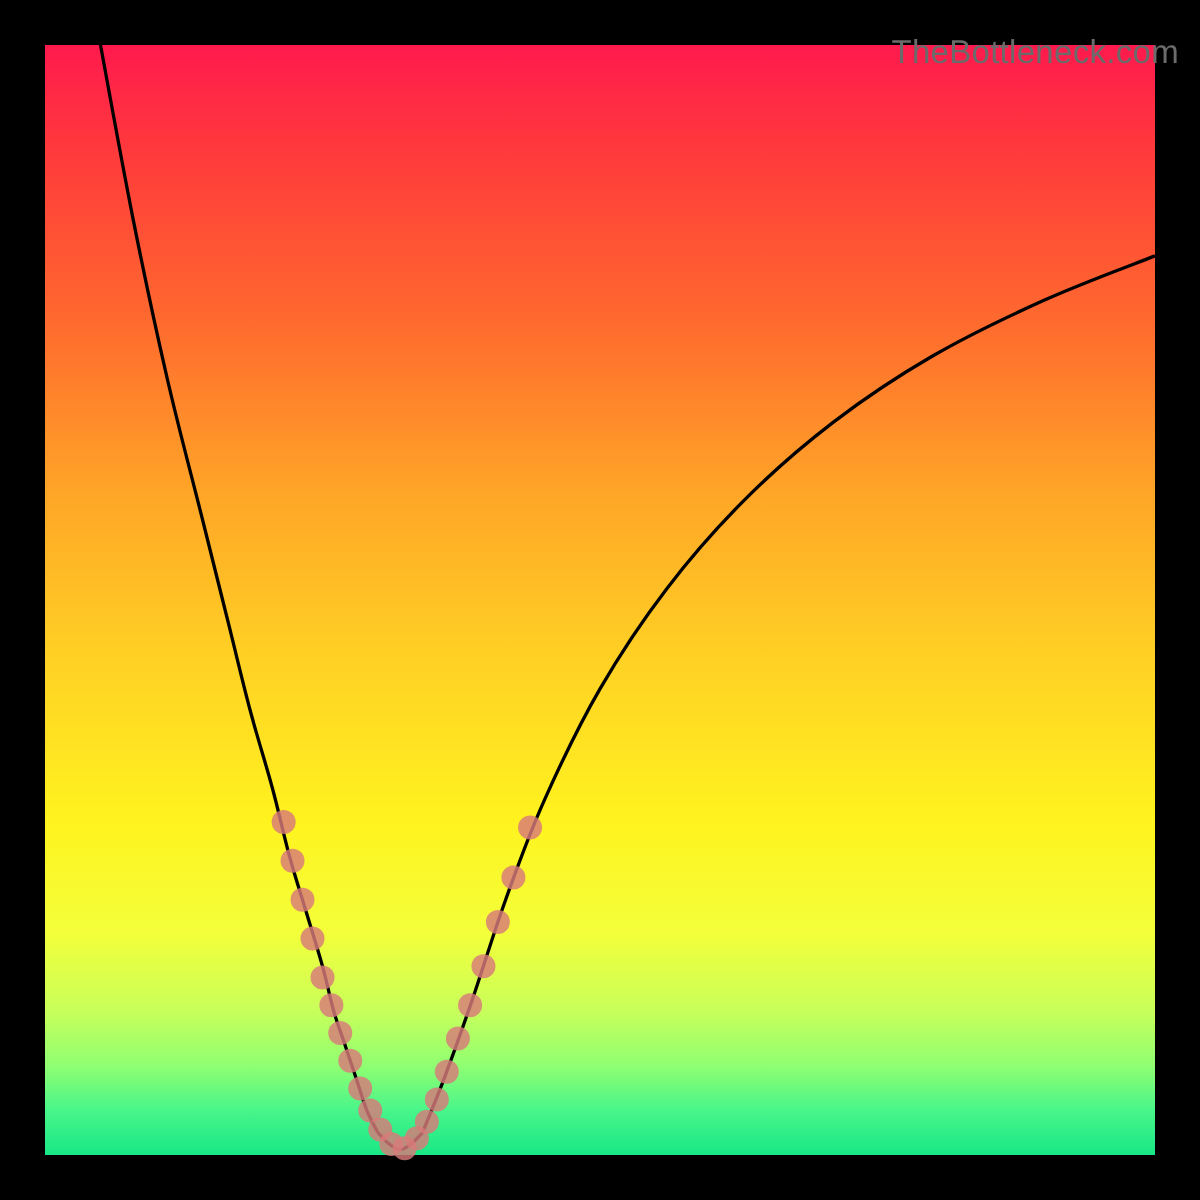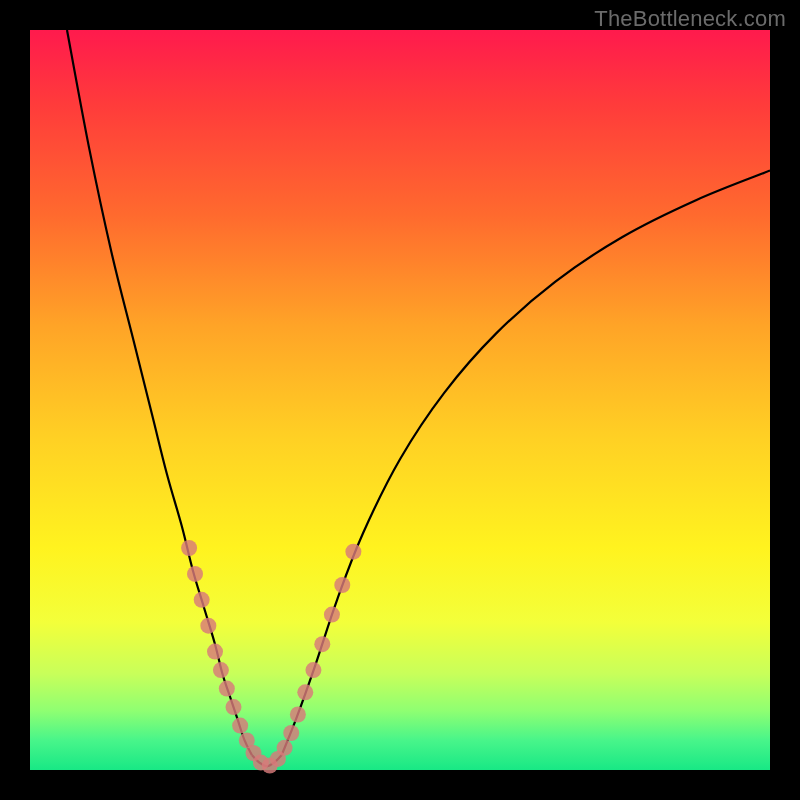--- a/index.html
+++ b/index.html
@@ -35,21 +35,21 @@
       #fff31f 70%,
       #f3ff3a 80%,
       #c8ff5a 87%,
       #8fff72 92%,
       #48f58a 96%,
       #18e885 100%
     );
   }
   .watermark {
     position: absolute;
-    top: 6px;
+    top: 22px;
     right: 14px;
     color: #6b6b6b;
     font-size: 22px;
     letter-spacing: 0.2px;
     font-weight: 500;
     z-index: 5;
   }
   svg.curves {
     position: absolute;
     left: 0;

